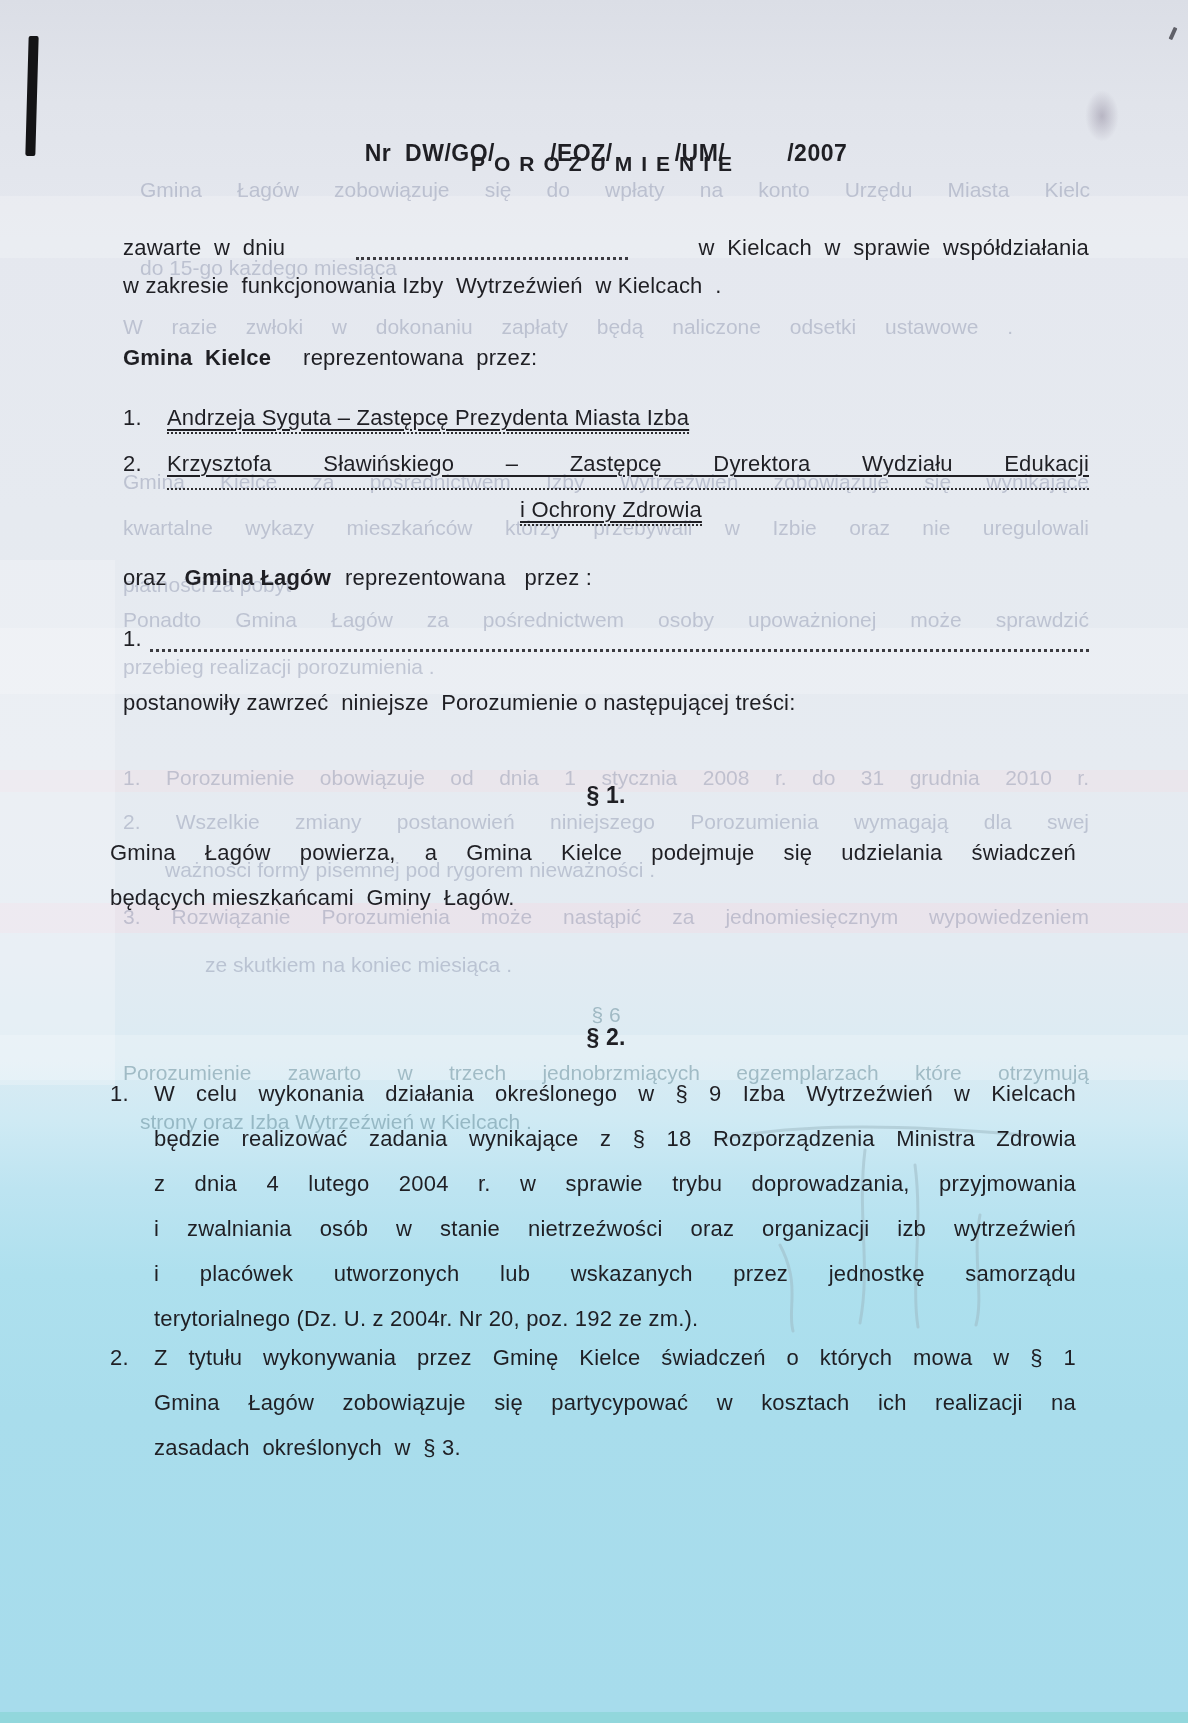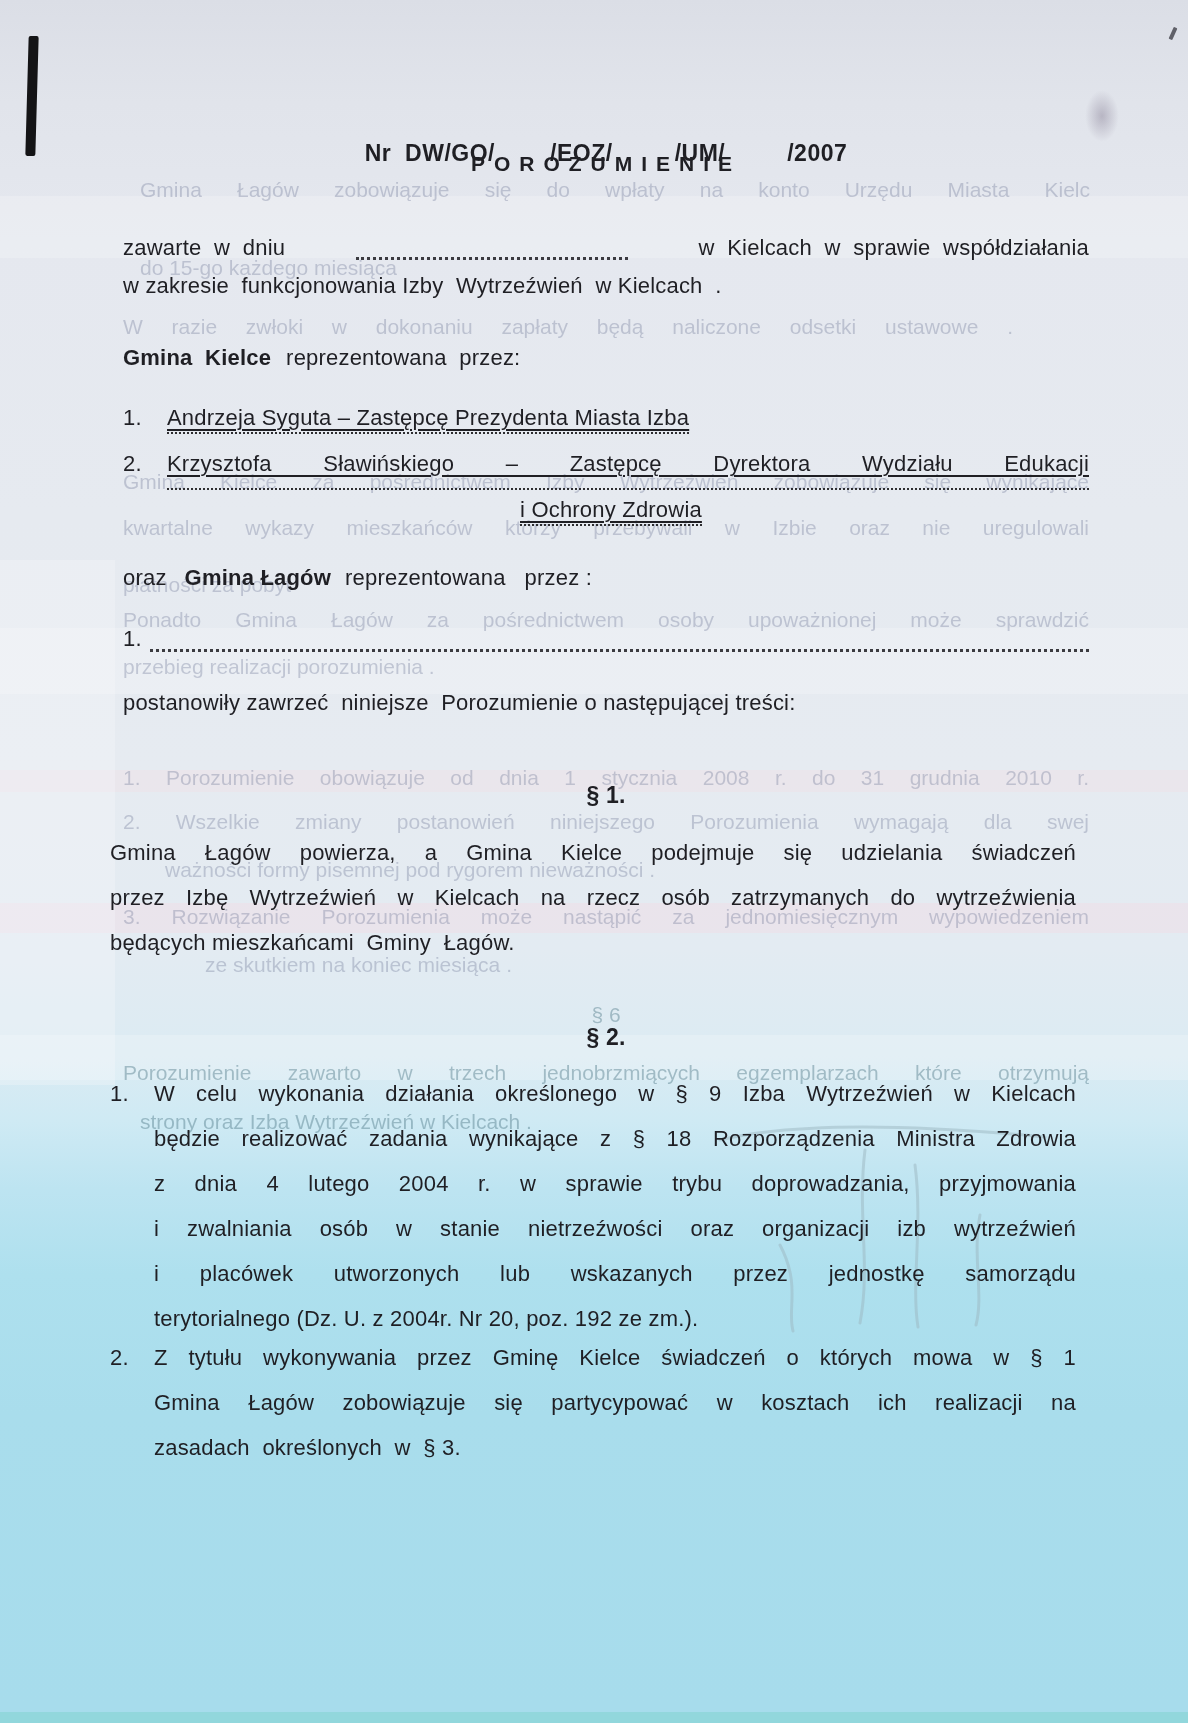--- a/index.html
+++ b/index.html
@@ -84,21 +84,21 @@
   <div class="line center b pre" style="top:133px; font-size:23px; letter-spacing:.5px; line-height:40px;">Nr  DW/GO/        /EOZ/         /UM/         /2007</div>
 
   <div class="line" style="top:225px; display:flex; align-items:flex-end; justify-content:space-between;">
     <span class="pre">zawarte  w  dniu</span>
     <span class="dotted-fill" style="width:272px; margin-bottom:10px;"></span>
     <span class="pre">w  Kielcach  w  sprawie  współdziałania</span>
   </div>
   <div class="line pre" style="top:263px;">w zakresie  funkcjonowania Izby  Wytrzeźwień  w Kielcach  .</div>
 
   <div class="line" style="top:335px;">
-    <span class="b pre">Gmina  Kielce</span><span class="pre" style="margin-left:15px;">reprezentowana  przez:</span>
+    <span class="b pre">Gmina  Kielce</span><span class="pre" style="margin-left:32px;">reprezentowana  przez:</span>
   </div>
 
   <div class="line ind" style="top:395px;">
     <span class="no">1.</span>
     <span class="uname">Andrzeja Syguta – Zastępcę Prezydenta Miasta Izba</span>
   </div>
   <div class="line ind" style="top:441px;">
     <span class="no">2.</span>
     <span class="uname jl" style="display:block;">Krzysztofa Sławińskiego – Zastępcę Dyrektora Wydziału Edukacji</span>
   </div>
@@ -113,21 +113,20 @@
   <div class="line" style="top:616px; display:flex; align-items:flex-end;">
     <span>1.</span>
     <span class="dotted-fill" style="flex:1; margin-left:8px; margin-bottom:9px;"></span>
   </div>
 
   <div class="line pre" style="top:680px;">postanowiły zawrzeć  niniejsze  Porozumienie o następującej treści:</div>
 
   <div class="line center b" style="top:773px; font-size:23px;">§ 1.</div>
   <div class="para" style="top:830px;">
     <div class="ln jl">Gmina Łagów powierza, a Gmina Kielce podejmuje się udzielania świadczeń</div>
-    <div class="ln jl">przez Izbę Wytrzeźwień w Kielcach na rzecz osób zatrzymanych do wytrzeźwienia</div>
     <div class="ln pre">będących mieszkańcami  Gminy  Łagów.</div>
   </div>
 
   <div class="line center b" style="top:1015px; font-size:23px;">§ 2.</div>
   <div class="para ind" style="top:1071px;">
     <span class="no">1.</span>
     <div class="ln jl">W celu wykonania działania określonego w § 9 Izba Wytrzeźwień w Kielcach</div>
     <div class="ln jl">będzie realizować zadania wynikające z § 18 Rozporządzenia Ministra Zdrowia</div>
     <div class="ln jl">z dnia 4 lutego 2004 r. w sprawie trybu doprowadzania, przyjmowania</div>
     <div class="ln jl">i zwalniania osób w stanie nietrzeźwości oraz organizacji izb wytrzeźwień</div>

